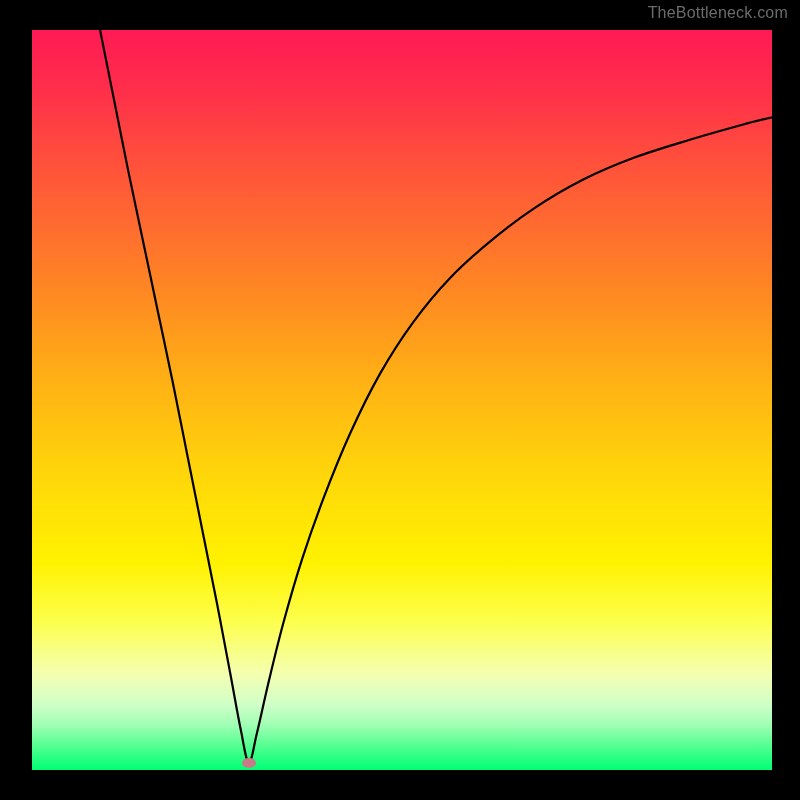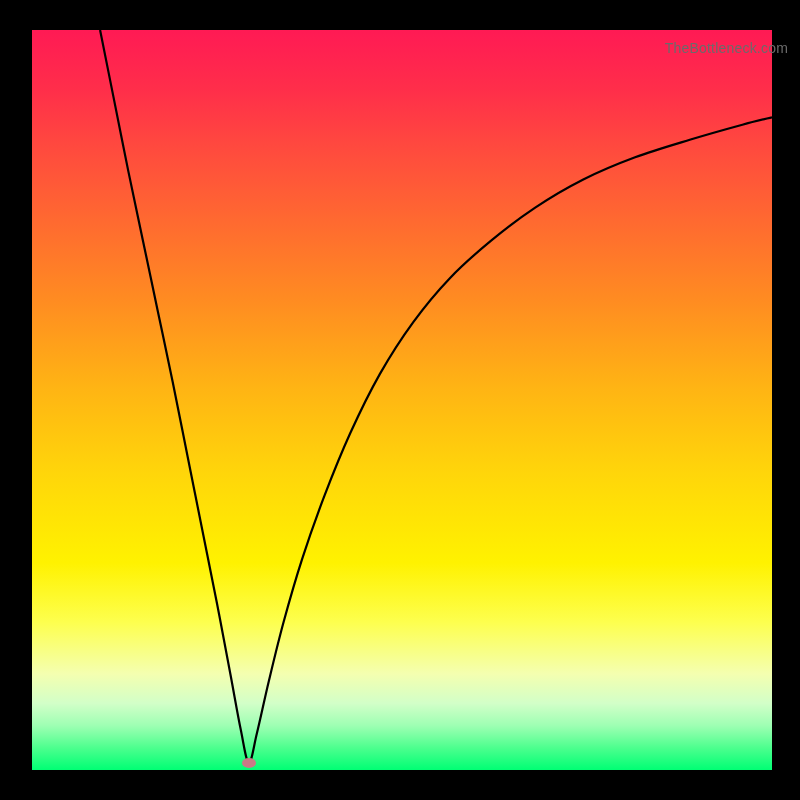--- a/index.html
+++ b/index.html
@@ -15,26 +15,25 @@
     position: relative;
     width: 800px;
     height: 800px;
     background: #000;
   }
   .watermark {
     position: absolute;
     top: 4px;
     right: 12px;
     color: #6b6b6b;
-    font-size: 14px;
+    font-size: 16px;
     letter-spacing: 0.2px;
     font-weight: 400;
     z-index: 10;
     user-select: none;
-    margin-top: 36px;
   }
   .plot-area {
     position: absolute;
     left: 32px;
     top: 30px;
     width: 740px;
     height: 740px;
     overflow: hidden;
   }
   .gradient {

